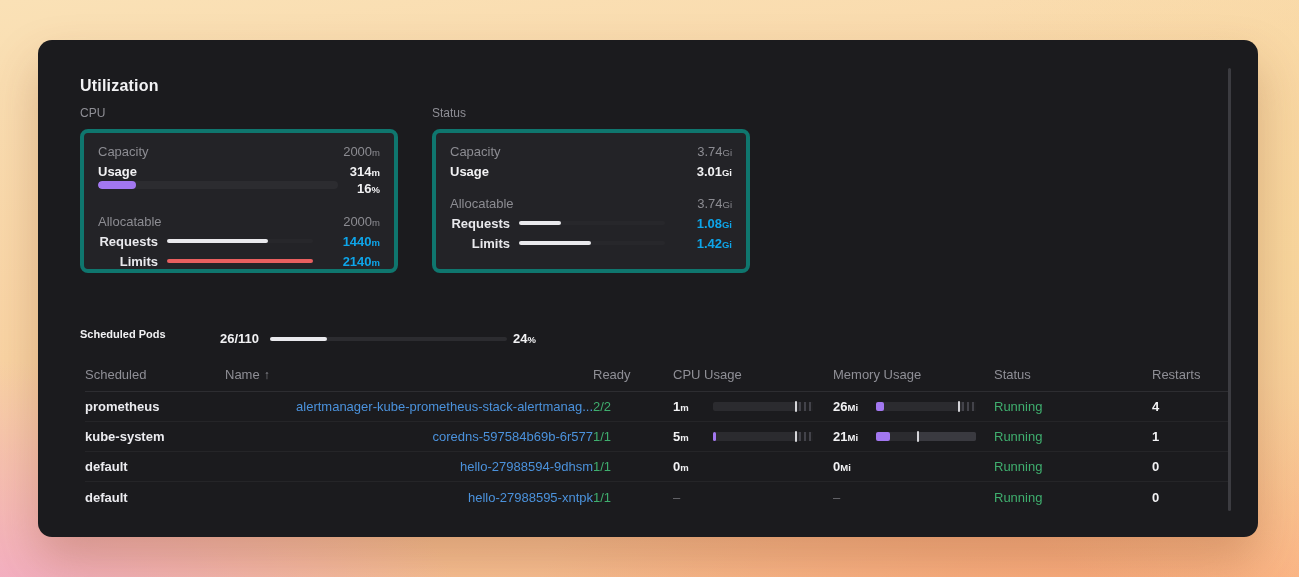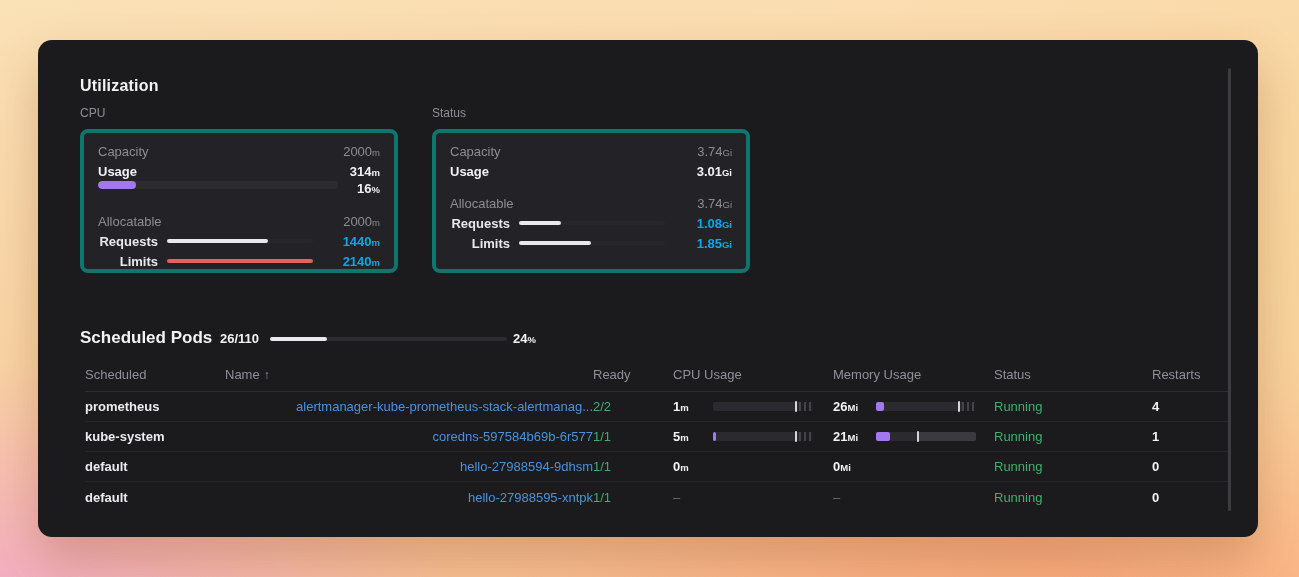--- a/index.html
+++ b/index.html
@@ -32,21 +32,21 @@
   .bar-track { flex:1; height:8px; background:#2c2c30; border-radius:4px; overflow:hidden; }
   .bar-fill { height:100%; background:#a277f0; border-radius:4px; }
   .bar-pct { width:42px; text-align:right; font-size:13px; font-weight:700; color:#f2f2f4; }
   .spacer { height:12px; }
   .line-row { display:grid; grid-template-columns:60px 1fr 58px; align-items:center; height:20px; font-size:13px; }
   .line-label { text-align:right; color:#e9e9ed; font-weight:600; }
   .line-track { position:relative; height:4px; background:#27272b; border-radius:2px; margin:0 9px; }
   .line-fill { position:absolute; left:0; top:0; height:100%; border-radius:2px; }
   .line-value { text-align:right; color:#0ea5e9; font-weight:700; }
 
-  .pods-title { position:absolute; left:42px; top:288px; font-size:17px; font-weight:700; color:#f2f2f4; }
+  .pods-title { position:absolute; left:42px; top:288px; font-size:11px; font-weight:700; color:#f2f2f4; }
   .pods-count { position:absolute; left:182px; top:291px; font-size:13px; font-weight:700; color:#f2f2f4; }
   .pods-track { position:absolute; left:232px; top:297px; width:237px; height:4px; background:#2c2c30; border-radius:2px; }
   .pods-fill { height:100%; background:#e9e9ed; border-radius:2px; }
   .pods-pct { position:absolute; left:475px; top:291px; font-size:13px; font-weight:700; color:#f2f2f4; }
 
   .table { position:absolute; left:47px; top:318px; width:1143px; }
   .t-head, .t-row {
     display:grid;
     grid-template-columns:140px 368px 80px 160px 161px 158px 1fr;
     align-items:center;
@@ -136,21 +136,21 @@
       <span class="line-track">
           <span class="line-fill" style="width: 29%; background: rgb(233, 233, 237);"></span>
         </span>
       <span class="line-value"><span>1.08</span><span class="unit">Gi</span></span>
     </div>
     <div class="line-row">
       <span class="line-label">Limits</span>
       <span class="line-track">
           <span class="line-fill" style="width: 49%; background: rgb(233, 233, 237);"></span>
         </span>
-      <span class="line-value"><span>1.85</span><span class="unit">Gi</span></span>
+      <span class="line-value"><span>1.42</span><span class="unit">Gi</span></span>
     </div>
   </div>
 
   <div class="pods-title">Scheduled Pods</div>
   <div class="pods-count">26/110</div>
   <div class="pods-track">
     <div class="pods-fill" style="width: 24%;"></div>
   </div>
   <div class="pods-pct"><span>24</span><span class="unit">%</span></div>
 

